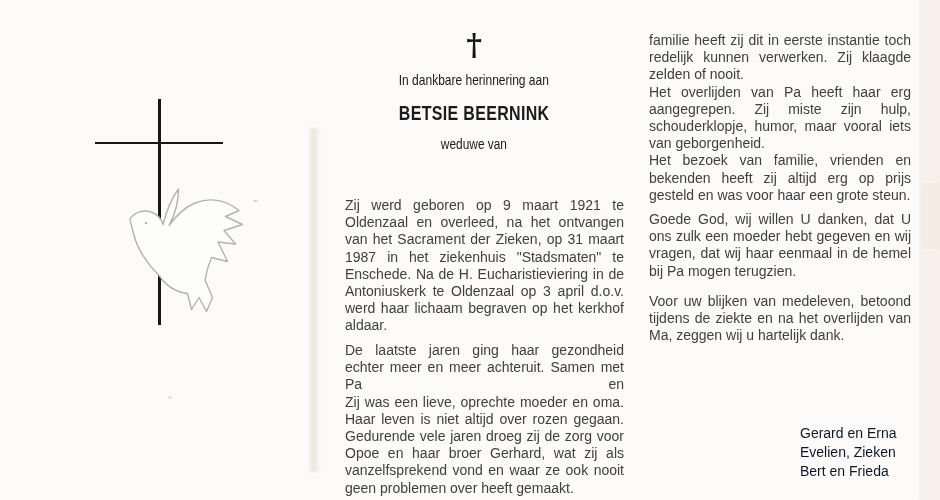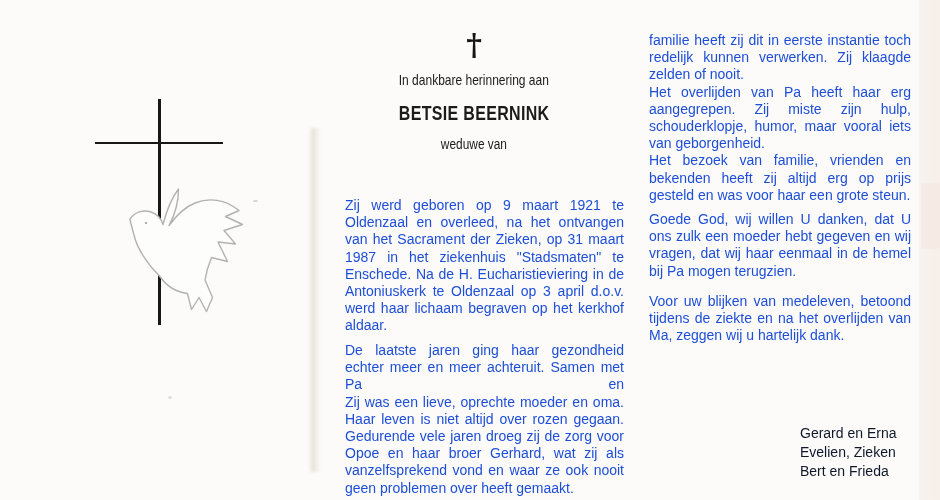--- a/index.html
+++ b/index.html
@@ -20,21 +20,21 @@
   .intro .tx{transform:scaleX(.8);}
   .name{top:102px;font-size:20px;font-weight:bold;letter-spacing:.4px;}
   .name .tx{transform:scaleX(.8);}
   .relation{top:136px;font-size:14px;}
   .relation .tx{transform:scaleX(.85);}
   .spouse{top:162px;font-size:17.5px;letter-spacing:.4px;}
   .spouse .tx{transform:scaleX(.76);}
   
   .body-text{
     position:absolute;font-size:14px;line-height:17.2px;
-    text-align:justify;hyphens:auto;-webkit-hyphens:auto;color:#1d4ed8;
+    text-align:justify;hyphens:auto;-webkit-hyphens:auto;color:#404040;
   }
   .mid-p1{left:345px;top:197px;width:279px;}
   .mid-p2{left:345px;top:342px;width:279px;}
   .right-col{left:649px;top:32px;width:262px;}
   .seg{text-align:justify;}
   .seg.cont{text-align-last:justify;}
   .gap1{margin-top:7px;}
   .gap2{margin-top:13px;}
   .signature{
     position:absolute;left:800px;top:424px;

